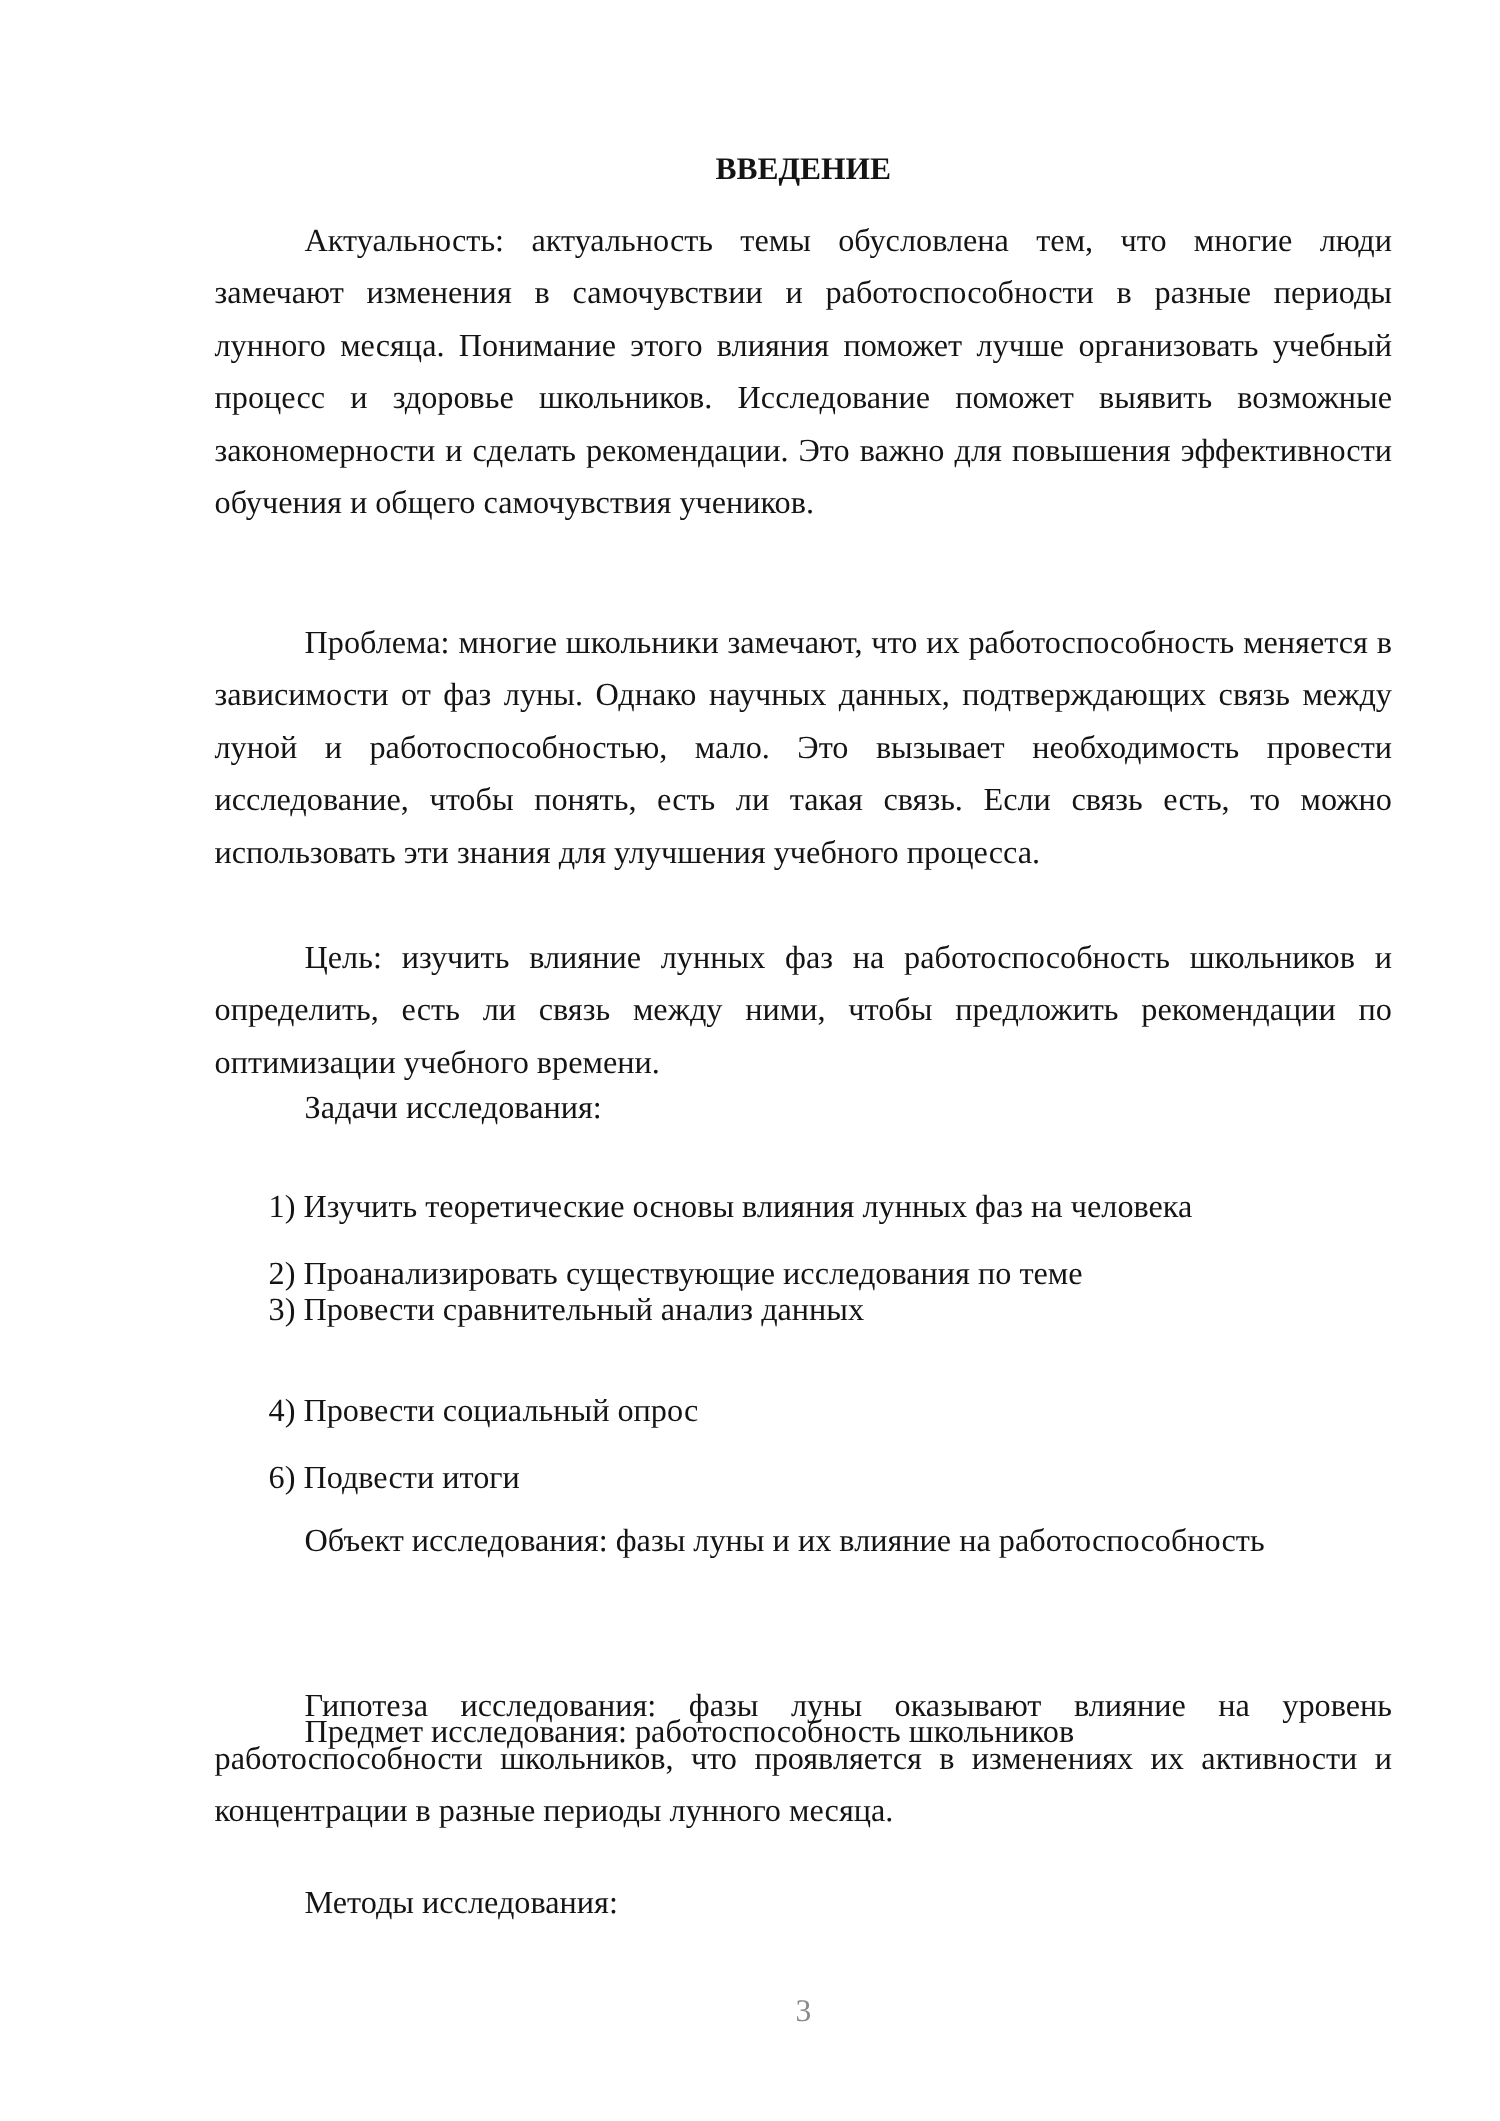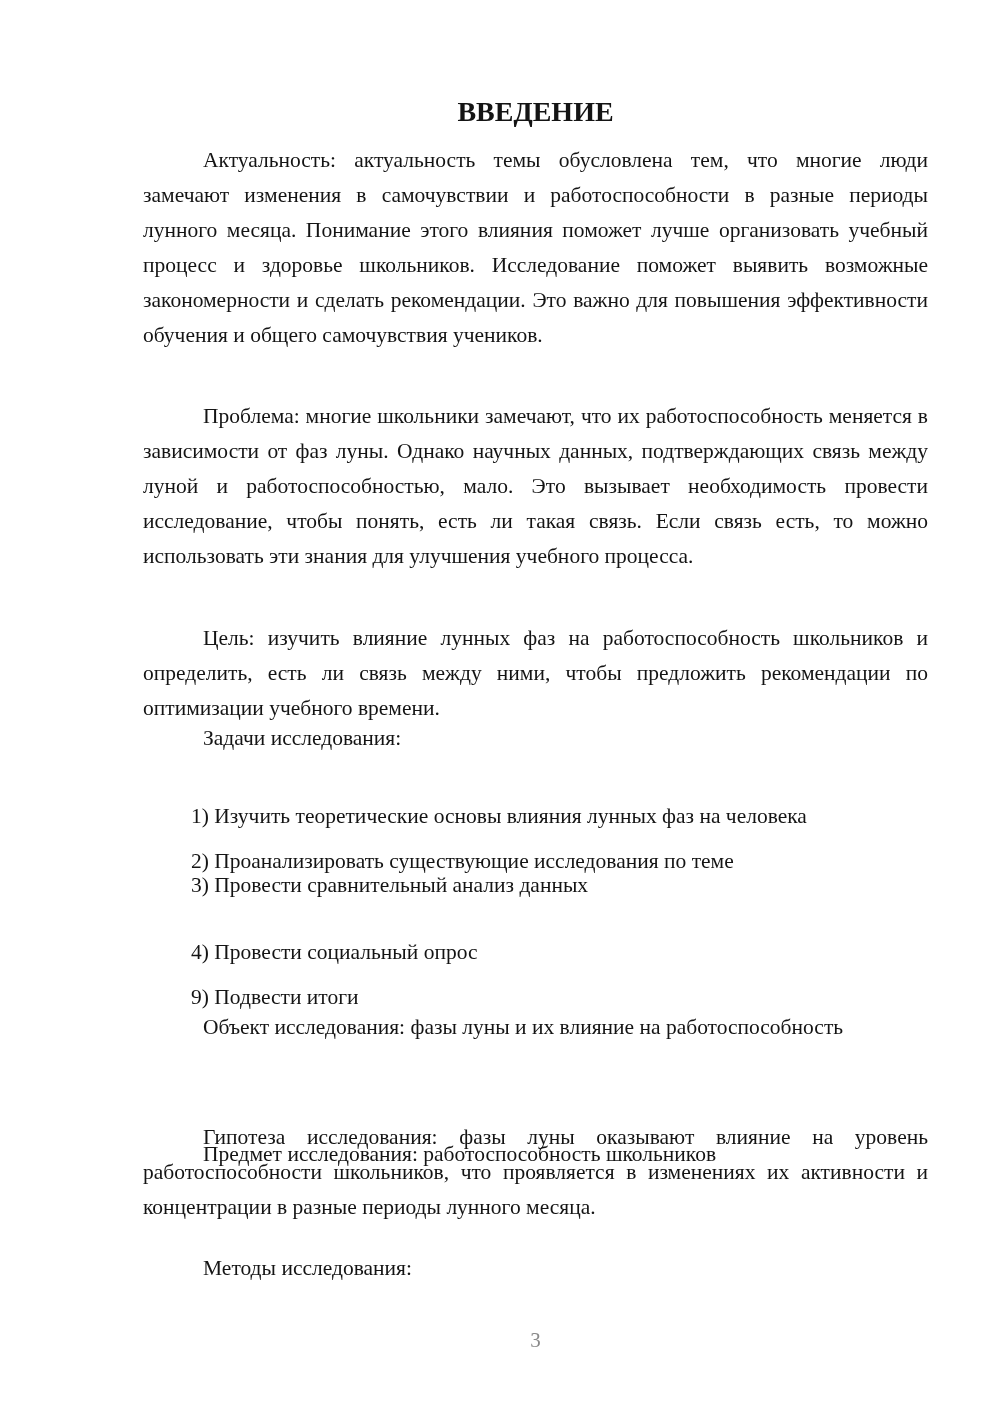--- a/index.html
+++ b/index.html
@@ -4,56 +4,56 @@
 <style>
   html, body { margin: 0; padding: 0; background: #ffffff; }
   body { width: 1000px; height: 1414px; position: relative; overflow: hidden; }
   .page {
     position: absolute; left: 143px; top: 0; width: 785px;
     font-family: "Liberation Serif", "DejaVu Serif", serif;
     font-size: 21.5px; color: #141414;
   }
   .title {
     position: absolute; top: 98px; left: 0; width: 785px;
-    text-align: center; font-weight: bold; font-size: 28px; line-height: 28px;
+    text-align: center; font-weight: bold; font-size: 21px; line-height: 28px;
   }
   .para {
     position: absolute; left: 0; width: 785px;
     text-align: justify; line-height: 35px; margin: 0;
   }
   .para.indent { text-indent: 60px; }
   .list-item {
-    position: absolute; left: 32px; line-height: 35px; margin: 16px; white-space: nowrap;
+    position: absolute; left: 32px; line-height: 35px; margin: 4px; white-space: nowrap;
   }
   .page-number {
     position: absolute; top: 1328px; left: 0; width: 785px; text-align: center;
     font-family: "Liberation Serif", "DejaVu Serif", serif;
     font-size: 21px; color: #8a8a8a;
   }
 </style>
 </head>
 <body>
 
 <div class="page">
   <div class="title">ВВЕДЕНИЕ</div>
 
   <p class="para indent" style="top:143px;">Актуальность: актуальность темы обусловлена тем, что многие люди замечают изменения в самочувствии и работоспособности в разные периоды лунного месяца. Понимание этого влияния поможет лучше организовать учебный процесс и здоровье школьников. Исследование поможет выявить возможные закономерности и сделать рекомендации. Это важно для повышения эффективности обучения и общего самочувствия учеников.</p>
 
-  <p class="para indent" style="top:399px;">Проблема: многие школьники замечают, что их работоспособность меняется в зависимости от фаз луны. Однако научных данных, подтверждающих связь между луной и работоспособностью, мало. Это вызывает необходимость провести исследование, чтобы понять, есть ли такая связь. Если связь есть, то можно использовать эти знания для улучшения учебного процесса.</p>
+  <p class="para indent" style="top:411px;">Проблема: многие школьники замечают, что их работоспособность меняется в зависимости от фаз луны. Однако научных данных, подтверждающих связь между луной и работоспособностью, мало. Это вызывает необходимость провести исследование, чтобы понять, есть ли такая связь. Если связь есть, то можно использовать эти знания для улучшения учебного процесса.</p>
 
   <p class="para indent" style="top:621px;">Цель: изучить влияние лунных фаз на работоспособность школьников и определить, есть ли связь между ними, чтобы предложить рекомендации по оптимизации учебного времени.</p>
 
   <p class="para indent" style="top:721px;">Задачи исследования:</p>
 
   <div>
     <p class="list-item" style="top:783px;">1) Изучить теоретические основы влияния лунных фаз на человека</p>
     <p class="list-item" style="top:828px;">2) Проанализировать существующие исследования по теме</p>
     <p class="list-item" style="top:852px;">3) Провести сравнительный анализ данных</p>
     <p class="list-item" style="top:919px;text-align:center;">4) Провести социальный опрос</p>
-    <p class="list-item" style="top:964px;">9) Подвести итоги</p>
+    <p class="list-item" style="top:964px;">6) Подвести итоги</p>
   </div>
 
   <p class="para indent" style="top:1010px;">Объект исследования: фазы луны и их влияние на работоспособность</p>
 
   <p class="para indent" style="top:1090px;margin-top:47px;">Предмет исследования: работоспособность школьников</p>
 
   <p class="para indent" style="top:1120px;">Гипотеза исследования: фазы луны оказывают влияние на уровень работоспособности школьников, что проявляется в изменениях их активности и концентрации в разные периоды лунного месяца.</p>
 
   <p class="para indent" style="top:1251px;">Методы исследования:</p>
 

